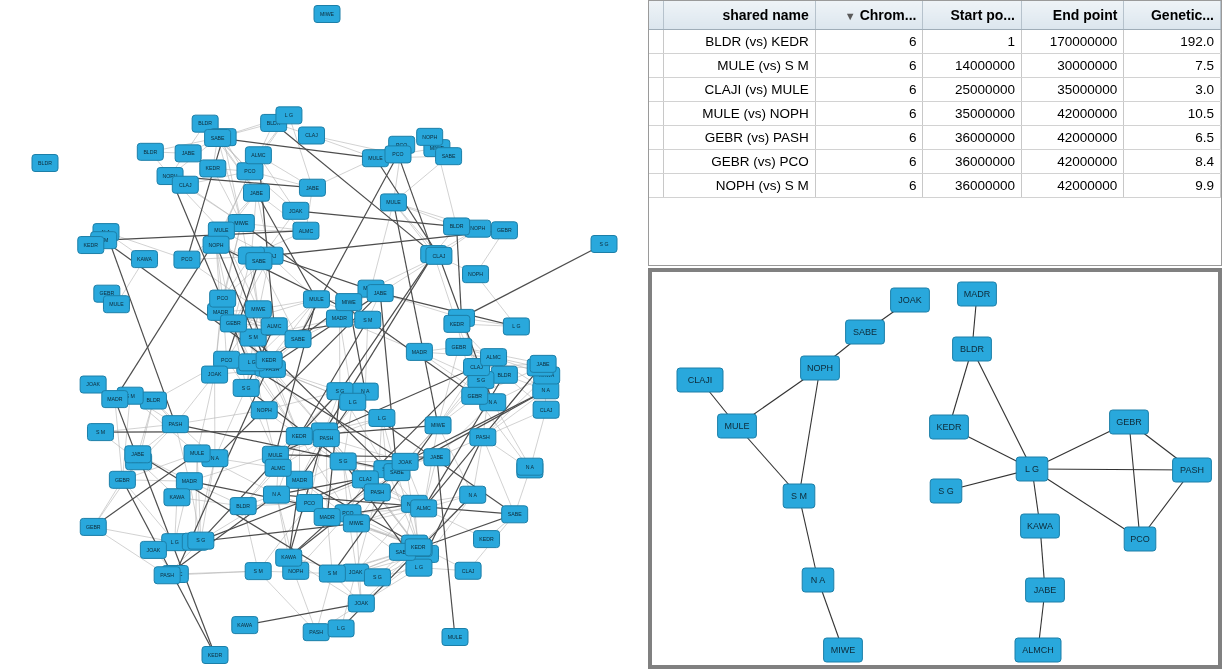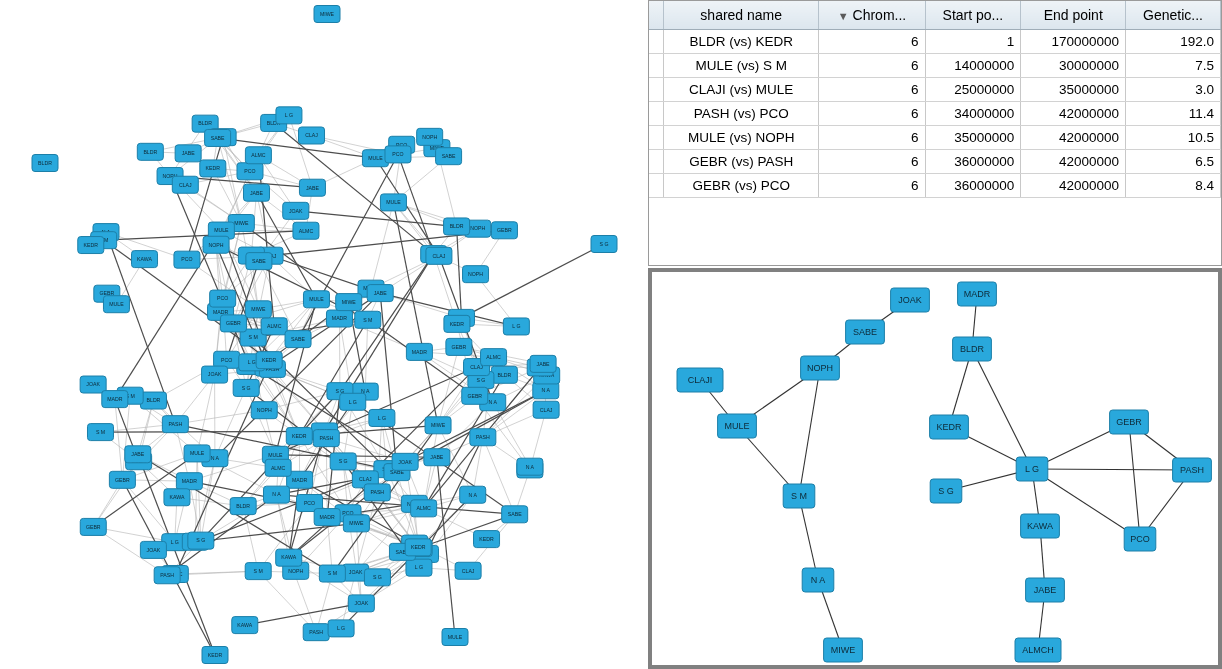--- a/index.html
+++ b/index.html
@@ -42,24 +42,24 @@
   #table-panel table {
     border-collapse: collapse;
     width: 100%;
     font-size: 13.5px;
     color: #000000;
   }
   #table-panel thead th {
     background: linear-gradient(to bottom, #eef3f7 0%, #dce6ee 100%);
     border-right: 1px solid #b6c2cc;
     border-bottom: 1px solid #9fadb8;
-    font-weight: normal;
+    font-weight: bold;
     font-size: 14px;
     padding: 4px 6px;
-    text-align: center;
+    text-align: right;
     white-space: nowrap;
     height: 20px;
   }
   #table-panel thead th.lead {
     width: 14px;
     padding: 0;
     background: linear-gradient(to bottom, #eef3f7 0%, #dce6ee 100%);
   }
   #table-panel tbody td {
     border-right: 1px solid #c8c8c8;
@@ -68,21 +68,21 @@
     height: 19px;
     white-space: nowrap;
     background: #ffffff;
   }
   #table-panel tbody td.lead {
     width: 14px;
     padding: 0;
     border-right: 1px solid #c8c8c8;
   }
   td.num { text-align: right; }
-  td.txt { text-align: center; }
+  td.txt { text-align: right; }
   .filter-icon {
     display: inline-block;
     margin-right: 4px;
     color: #5a5a5a;
     font-size: 11px;
     vertical-align: middle;
   }
 
   
   #right-network {
@@ -1250,28 +1250,20 @@
           <tr>
             <td class="lead"></td>
             <td class="txt">CLAJI (vs) MULE</td>
             <td class="num">6</td>
             <td class="num">25000000</td>
             <td class="num">35000000</td>
             <td class="num">3.0</td>
           </tr>
           <tr>
             <td class="lead"></td>
-            <td class="txt">PASH (vs) PCO</td>
-            <td class="num">6</td>
-            <td class="num">34000000</td>
-            <td class="num">42000000</td>
-            <td class="num">11.4</td>
-          </tr>
-          <tr>
-            <td class="lead"></td>
             <td class="txt">MULE (vs) NOPH</td>
             <td class="num">6</td>
             <td class="num">35000000</td>
             <td class="num">42000000</td>
             <td class="num">10.5</td>
           </tr>
           <tr>
             <td class="lead"></td>
             <td class="txt">GEBR (vs) PASH</td>
             <td class="num">6</td>
@@ -1279,20 +1271,28 @@
             <td class="num">42000000</td>
             <td class="num">6.5</td>
           </tr>
           <tr>
             <td class="lead"></td>
             <td class="txt">GEBR (vs) PCO</td>
             <td class="num">6</td>
             <td class="num">36000000</td>
             <td class="num">42000000</td>
             <td class="num">8.4</td>
+          </tr>
+          <tr>
+            <td class="lead"></td>
+            <td class="txt">NOPH (vs) S M</td>
+            <td class="num">6</td>
+            <td class="num">36000000</td>
+            <td class="num">42000000</td>
+            <td class="num">9.9</td>
           </tr>
         </tbody>
     </table>
   </div>
 
   <div id="right-network">
     <svg width="566" height="393" viewBox="0 0 566 393">
       <g id="right-edges" stroke="#333333" stroke-width="1.1" fill="none">
           <line x1="258" y1="28" x2="213" y2="60"></line>
           <line x1="213" y1="60" x2="168" y2="96"></line>

